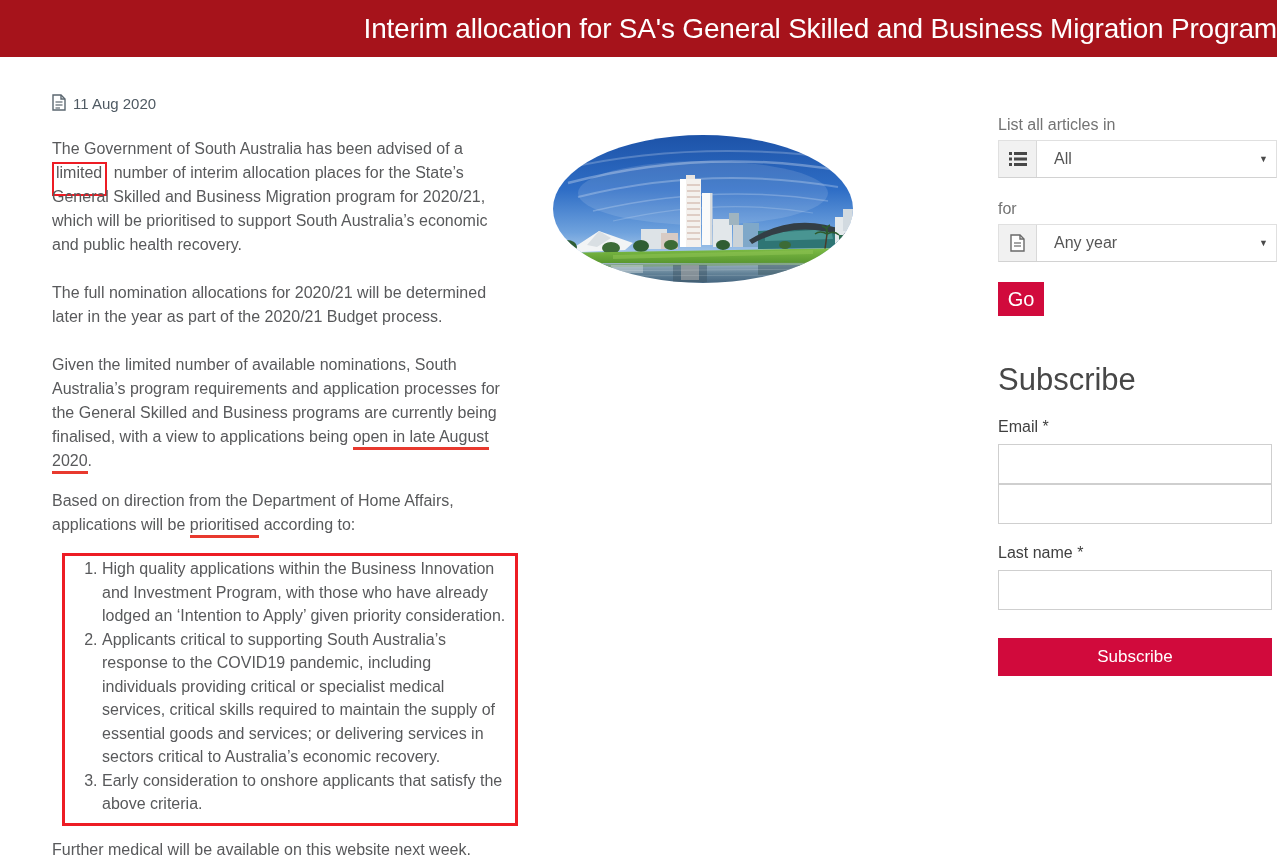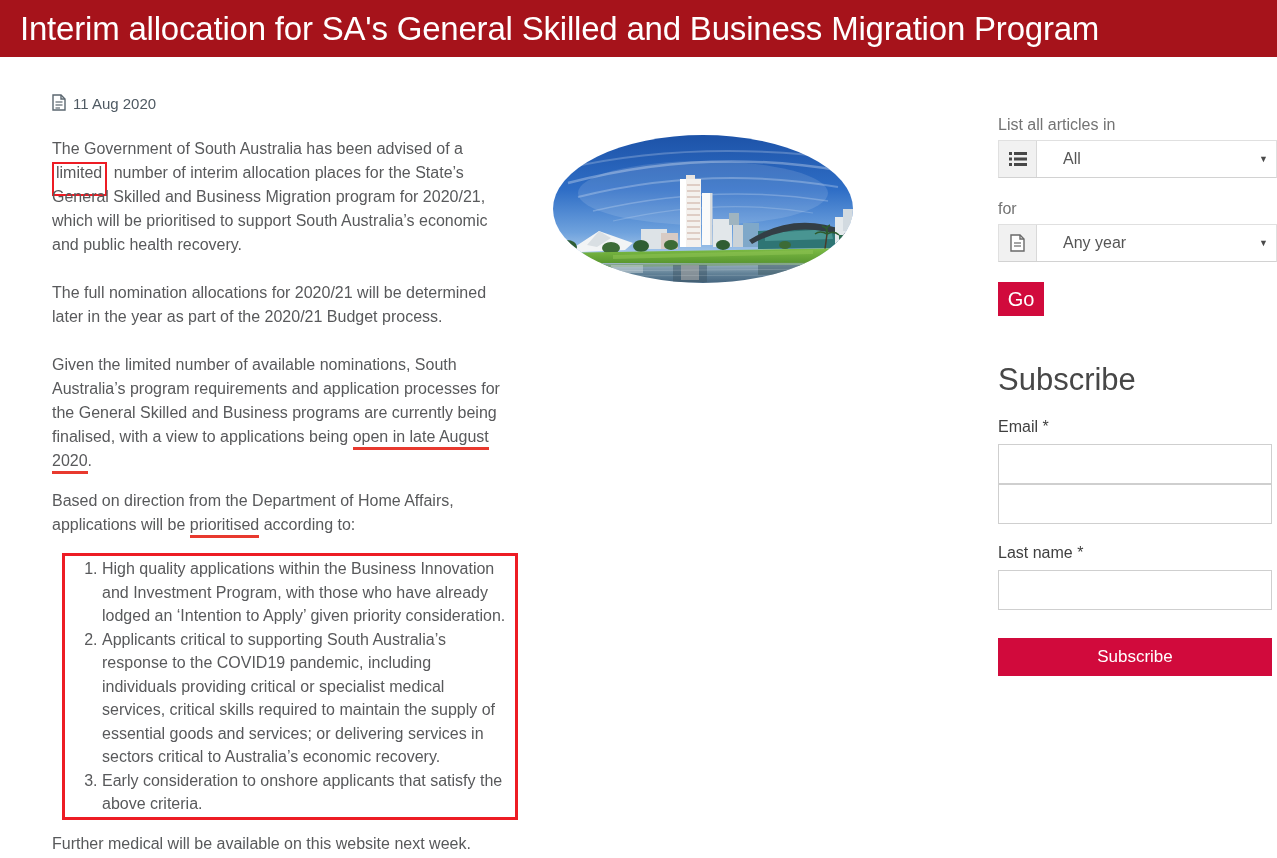--- a/index.html
+++ b/index.html
@@ -8,43 +8,43 @@
     position:relative; width:1277px; height:858px;
     background:#fff; overflow:hidden;
     font-family:"Liberation Sans", sans-serif;
   }
   
   .page-header {
     position:absolute; left:0; top:0; width:1277px; height:57px;
     background:#a6131b;
   }
   .page-header h1 {
-    color:#fff; font-size:33px; font-weight:300; letter-spacing:-0.2px;
-    line-height:57px; padding-left:20px; white-space:nowrap;
+    color:#fff; font-size:28px; font-weight:300; letter-spacing:-0.2px;
+    line-height:57px; padding-left:20px; white-space:nowrap;text-align:right;
   }
   
   .article {
     position:absolute; left:52px; top:94px; width:466px;
     color:#58595b; font-size:16px; line-height:24px;
   }
   .date-row {
     display:flex; align-items:flex-start; gap:7px;
     color:#4f5a63; font-size:15px; line-height:20px; margin-bottom:23px;
   }
   .article p { margin:0 0 24px 0; }
   .article p.tight { margin-bottom:16px; }
   .ann-box {
     border:2px solid #ed1c24; padding:0 3px 13px 2px; margin:0 2px 0 0;
   }
   .ann-underline {
     border-bottom:3px solid #e8392e; padding-bottom:2px;
   }
   .priority-box {
     border:3px solid #ed1c24; margin:8px 0 12px 10px; width:456px;
-    padding:1px 8px 1px 0;
+    padding:1px 8px 7px 0;
   }
   .priority-box ol {
     margin:0; padding-left:37px; line-height:23.5px;
   }
   .closing { margin-bottom:0 !important; }
   
   .hero-ellipse {
     position:absolute; left:553px; top:135px; width:300px; height:148px;
   }
   
@@ -55,21 +55,21 @@
   .side-label { line-height:18px; margin-bottom:6px; color:#737373;margin-top:22px; }
   .select {
     height:38px; border:1px solid #e0e0e0; border-bottom-color:#d2d2d2;
     background:#fff; display:flex; align-items:center; position:relative;
     margin-bottom:22px; cursor:pointer;
   }
   .select-icon-box {
     width:38px; height:36px; background:#f1f1f1; border-right:1px solid #d9d9d9;
     display:flex; align-items:center; justify-content:center; flex:0 0 38px;
   }
-  .select-value { color:#555; padding-left:26px; }
+  .select-value { color:#555; padding-left:17px; }
   .caret {
     position:absolute; right:8px; top:50%; transform:translateY(-50%);
     font-size:9px; color:#4a4a4a;
   }
   .btn {
     border:0; background:#d10a3c; color:#fff; cursor:pointer;
     font-family:"Liberation Sans", sans-serif;
   }
   .btn-go { width:46px; height:34px; font-size:20px; margin-top:-2px; }
   .subscribe-heading {

